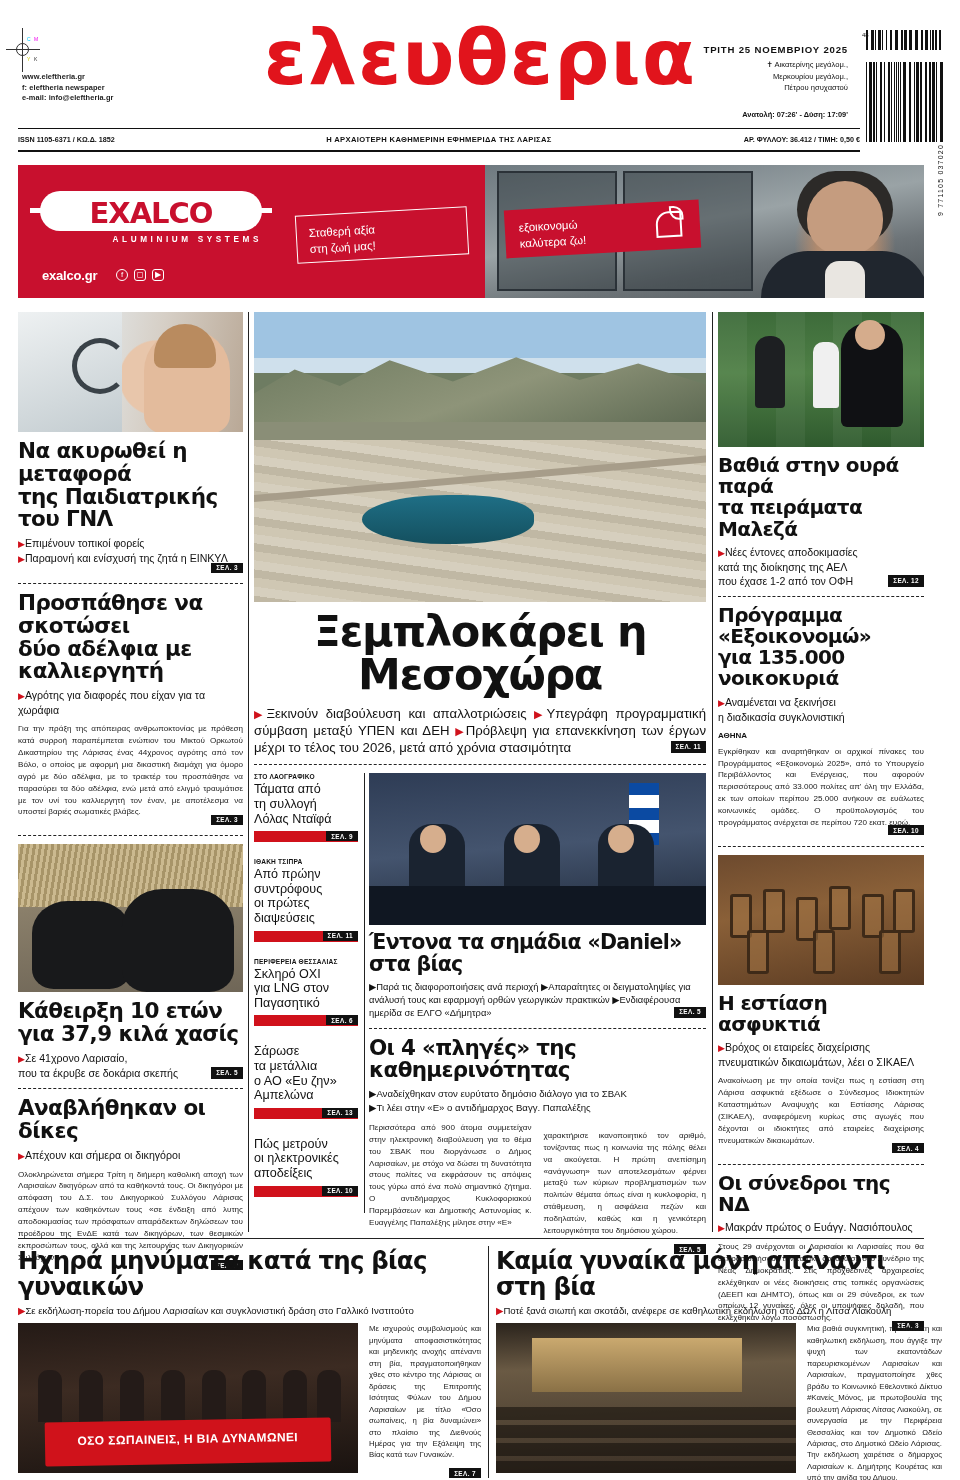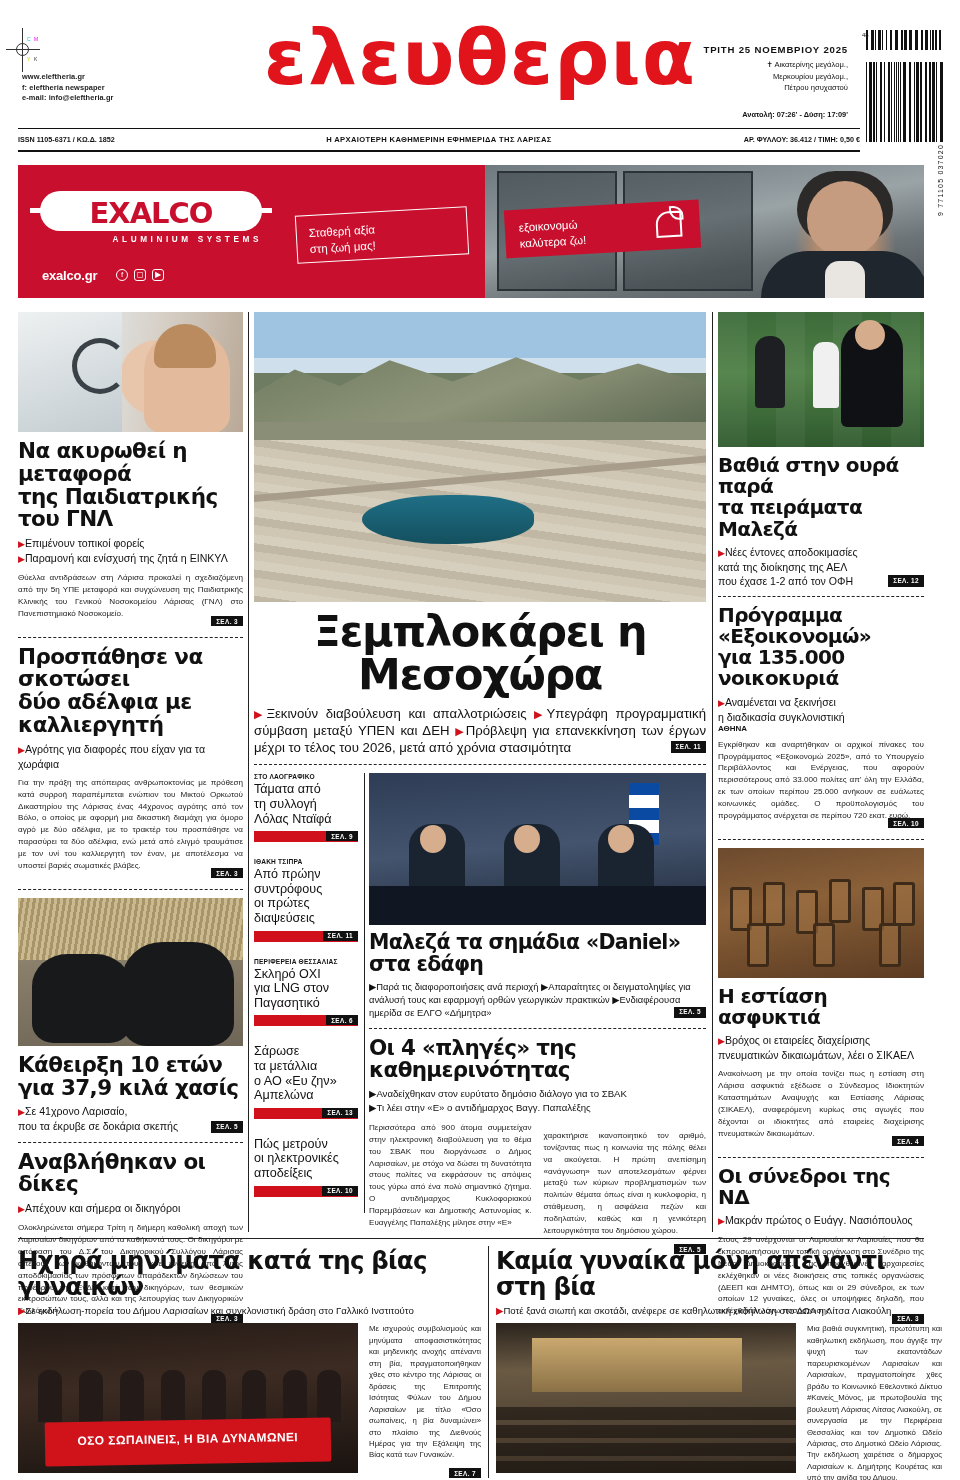--- a/index.html
+++ b/index.html
@@ -304,21 +304,20 @@
           <div class="hair"></div>
       </div>
 
       <div style="margin-top:8px;">
         <h2 class="hl hl-l" style="white-space:pre-line">Να ακυρωθεί η μεταφορά
 της Παιδιατρικής του ΓΝΛ</h2>
         <div class="kicker">
           <div><span class="tri">▶</span><span>Επιμένουν τοπικοί φορείς</span></div>
           <div><span class="tri">▶</span><span>Παραμονή και ενίσχυσή της ζητά η ΕΙΝΚΥΛ</span></div>
         </div>
-        <div class="body">Θύελλα αντιδράσεων στη Λάρισα προκαλεί η σχεδιαζόμενη από την 5η ΥΠΕ μεταφορά και συγχώνευση της Παιδιατρικής Κλινικής του Γενικού Νοσοκομείου Λάρισας (ΓΝΛ) στο Πανεπιστημιακό Νοσοκομείο.</div>
         <div class="sel-wrap"><span class="sel">ΣΕΛ. 3</span></div>
       </div>
 
       <div class="dashline"></div>
 
       <div>
         <h2 class="hl hl-l" style="white-space:pre-line">Προσπάθησε να σκοτώσει
 δύο αδέλφια με καλλιεργητή</h2>
         <div class="kicker">
           <div><span class="tri">▶</span><span>Αγρότης για διαφορές που είχαν για τα χωράφια</span></div>
@@ -440,21 +439,21 @@
             <div class="tbl"></div>
             <div class="p" style="left:12%;"></div>
               <div class="ph" style="left:15%;bottom:48%;"></div>
             <div class="p" style="left:40%;"></div>
               <div class="ph" style="left:43%;bottom:48%;"></div>
             <div class="p" style="left:68%;"></div>
               <div class="ph" style="left:71%;bottom:48%;"></div>
           </div>
 
           <div style="margin-top:7px;">
-            <h2 style="font-family:&quot;DejaVu Sans&quot;,sans-serif;font-weight:700;font-size:20.5px;letter-spacing:-0.7px;line-height:1.06;color:#111;">Μαλεζά τα σημάδια «Daniel» στα εδάφη</h2>
+            <h2 style="font-family:&quot;DejaVu Sans&quot;,sans-serif;font-weight:700;font-size:20.5px;letter-spacing:-0.7px;line-height:1.06;color:#111;">Έντονα τα σημάδια «Daniel» στα βίας</h2>
             <div style="font-size:9.4px;line-height:1.37;margin-top:5px;">
               <span class="tri">▶</span><span>Παρά τις διαφοροποιήσεις ανά περιοχή</span>
               <span class="tri">▶</span><span>Απαραίτητες οι δειγματοληψίες για ανάλυσή τους και εφαρμογή ορθών γεωργικών πρακτικών</span>
               <span class="tri">▶</span><span>Ενδιαφέρουσα ημερίδα σε ΕΛΓΟ «Δήμητρα»</span>
               <span class="sel" style="float:right;">ΣΕΛ. 5</span>
             </div>
           </div>
 
           <div class="dashline" style="clear:both;"></div>
 
@@ -502,21 +501,21 @@
 
       <div class="dashline"></div>
 
       <div>
         <h2 class="hl hl-r" style="white-space:pre-line">Πρόγραμμα «Εξοικονομώ»
 για 135.000 νοικοκυριά</h2>
         <div class="kicker">
           <div><span class="tri">▶</span><span>Αναμένεται να ξεκινήσει</span></div>
           <div><span>η διαδικασία συγκλονιστική</span></div>
         </div>
-        <div style="font-size:8px;font-weight:bold;">ΑΘΗΝΑ</div>
+        <div style="font-size:8px;font-weight:bold;margin-top:7px;">ΑΘΗΝΑ</div>
         <div class="body">Εγκρίθηκαν και αναρτήθηκαν οι αρχικοί πίνακες του Προγράμματος «Εξοικονομώ 2025», από το Υπουργείο Περιβάλλοντος και Ενέργειας, που αφορούν περισσότερους από 33.000 πολίτες απ' όλη την Ελλάδα, εκ των οποίων περίπου 25.000 ανήκουν σε ευάλωτες κοινωνικές ομάδες. Ο προϋπολογισμός του προγράμματος ανέρχεται σε περίπου 720 εκατ. ευρώ.</div>
         <div class="sel-wrap"><span class="sel">ΣΕΛ. 10</span></div>
       </div>
 
       <div class="dashline"></div>
 
       <div class="photo ph-chairs">
         <div class="cr" style="left:6%;top:30%"></div>
           <div class="cr" style="left:22%;top:26%"></div>
         <div class="cr" style="left:38%;top:32%"></div>

